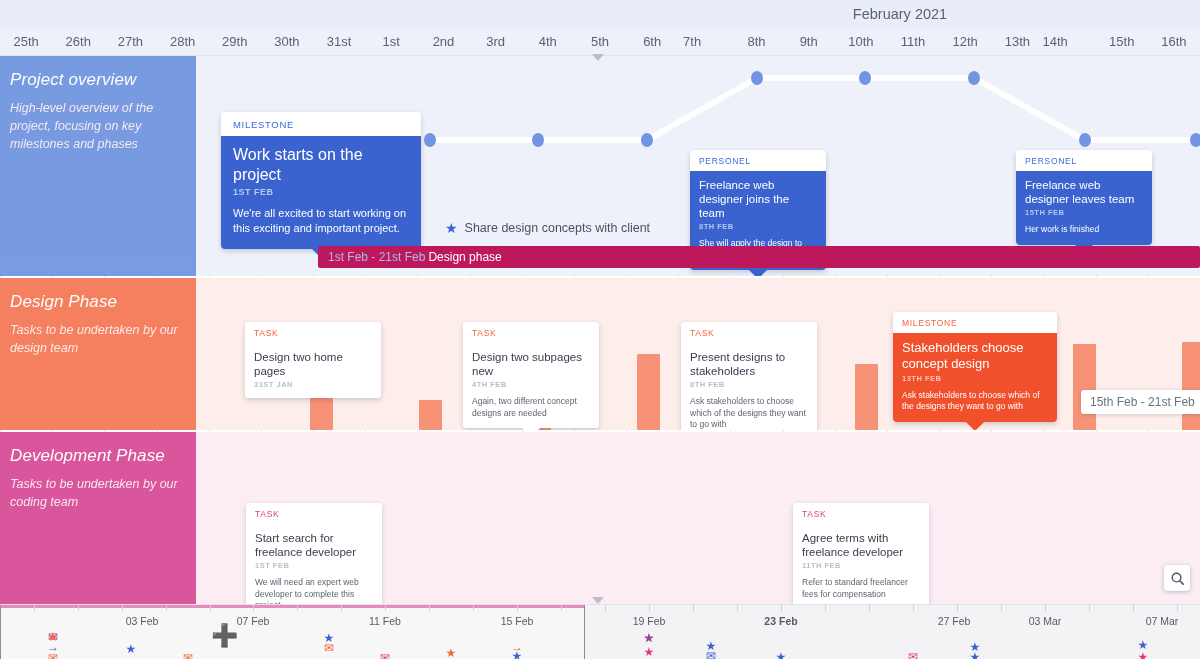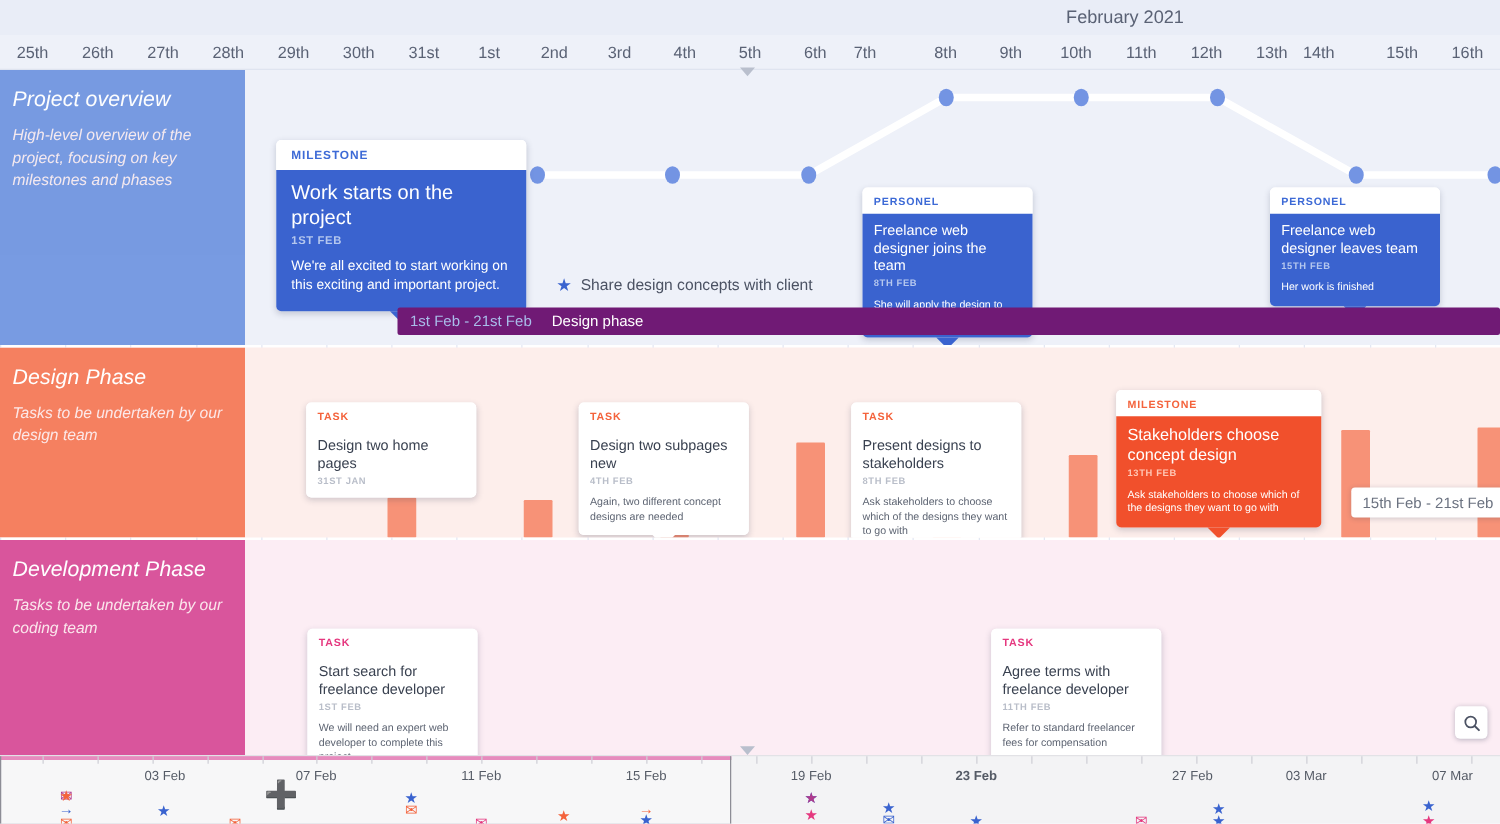--- a/index.html
+++ b/index.html
@@ -57,21 +57,21 @@
   
   .stepline { position:absolute; left:0; top:0; width:1200px; height:220px; }
 
   
   .card {
     position:absolute; width:136px; border-radius:4px;
     box-shadow:0 2px 5px rgba(40,50,80,.22);
     background:#fff; overflow:visible;
   }
   .card .kicker {
-    font-size:8.5px; letter-spacing:.7px; font-weight:700;
+    font-size:8.5px; letter-spacing:.7px; font-weight:400;
     padding:6px 9px 5px 9px; background:#fff;
     border-radius:4px 4px 0 0;
   }
   .card .body { padding:7px 9px 9px 9px; border-radius:0 0 4px 4px; }
   .card .title { font-size:11.5px; line-height:1.22; font-weight:400; }
   .card .date  { font-size:7.5px; font-weight:700; letter-spacing:.5px; margin-top:2px; }
   .card .desc  { font-size:8.5px; line-height:1.38; margin-top:7px; }
   .card .tail {
     position:absolute; left:50%; bottom:-9px; margin-left:-9px;
     width:0; height:0; border-left:9px solid transparent;
@@ -110,22 +110,22 @@
 
   
   .card.pink .kicker { color:#e5387f; }
   .card.pink .body { background:#fff; }
   .card.pink .title { color:#394150; }
   .card.pink .date { color:#b9bec9; }
   .card.pink .desc { color:#5d6472; }
 
   
   .phase-bar {
-    position:absolute; height:22px; background:#701a75; border-radius:2px;
-    display:flex; align-items:center; padding:0 10px; gap:16px;
+    position:absolute; height:22px; background:#be185d; border-radius:2px;
+    display:flex; align-items:center; padding:0 10px; gap:3px;
     font-size:12px; color:#fff; white-space:nowrap;
   }
   .phase-bar .range { color:#a9bdea; }
   .phase-bar .name { color:#fff; }
 
   .blk { position:absolute; background:#f79277; border-radius:1px; }
 
   .pill {
     position:absolute; height:24px; background:#fff; border-radius:3px;
     box-shadow:0 1px 4px rgba(40,50,80,.2);
@@ -416,21 +416,21 @@
       <div class="mm-tick" style="left: 781px;"></div>
       <div class="mm-tick" style="left: 825px;"></div>
       <div class="mm-tick" style="left: 869px;"></div>
       <div class="mm-tick" style="left: 913px;"></div>
       <div class="mm-tick" style="left: 957px;"></div>
       <div class="mm-tick" style="left: 1001px;"></div>
       <div class="mm-tick" style="left: 1045px;"></div>
       <div class="mm-tick" style="left: 1089px;"></div>
       <div class="mm-tick" style="left: 1133px;"></div>
       <div class="mm-tick" style="left: 1177px;"></div>
-      <div class="mm-label" style="left: 122px; padding-left: 20px;">03 Feb</div>
+      <div class="mm-label" style="left: 132px; padding-left: 20px;">03 Feb</div>
       <div class="mm-label" style="left: 253px;">07 Feb</div>
       <div class="mm-label" style="left: 385px;">11 Feb</div>
       <div class="mm-label" style="left: 517px;">15 Feb</div>
       <div class="mm-label" style="left: 649px;">19 Feb</div>
       <div class="mm-label" style="left: 781px; font-weight: bold;">23 Feb</div>
       <div class="mm-label" style="left: 913px; margin-left: 41px;">27 Feb</div>
       <div class="mm-label" style="left: 1045px;">03 Mar</div>
       <div class="mm-label" style="left: 1162px;">07 Mar</div>
       <div class="mm-ico" style="left: 53px; top: 26px; color: rgb(176, 58, 140);">✉</div>
       <div class="mm-ico" style="left: 53px; top: 26px; color: rgb(244, 99, 60);">★</div>

